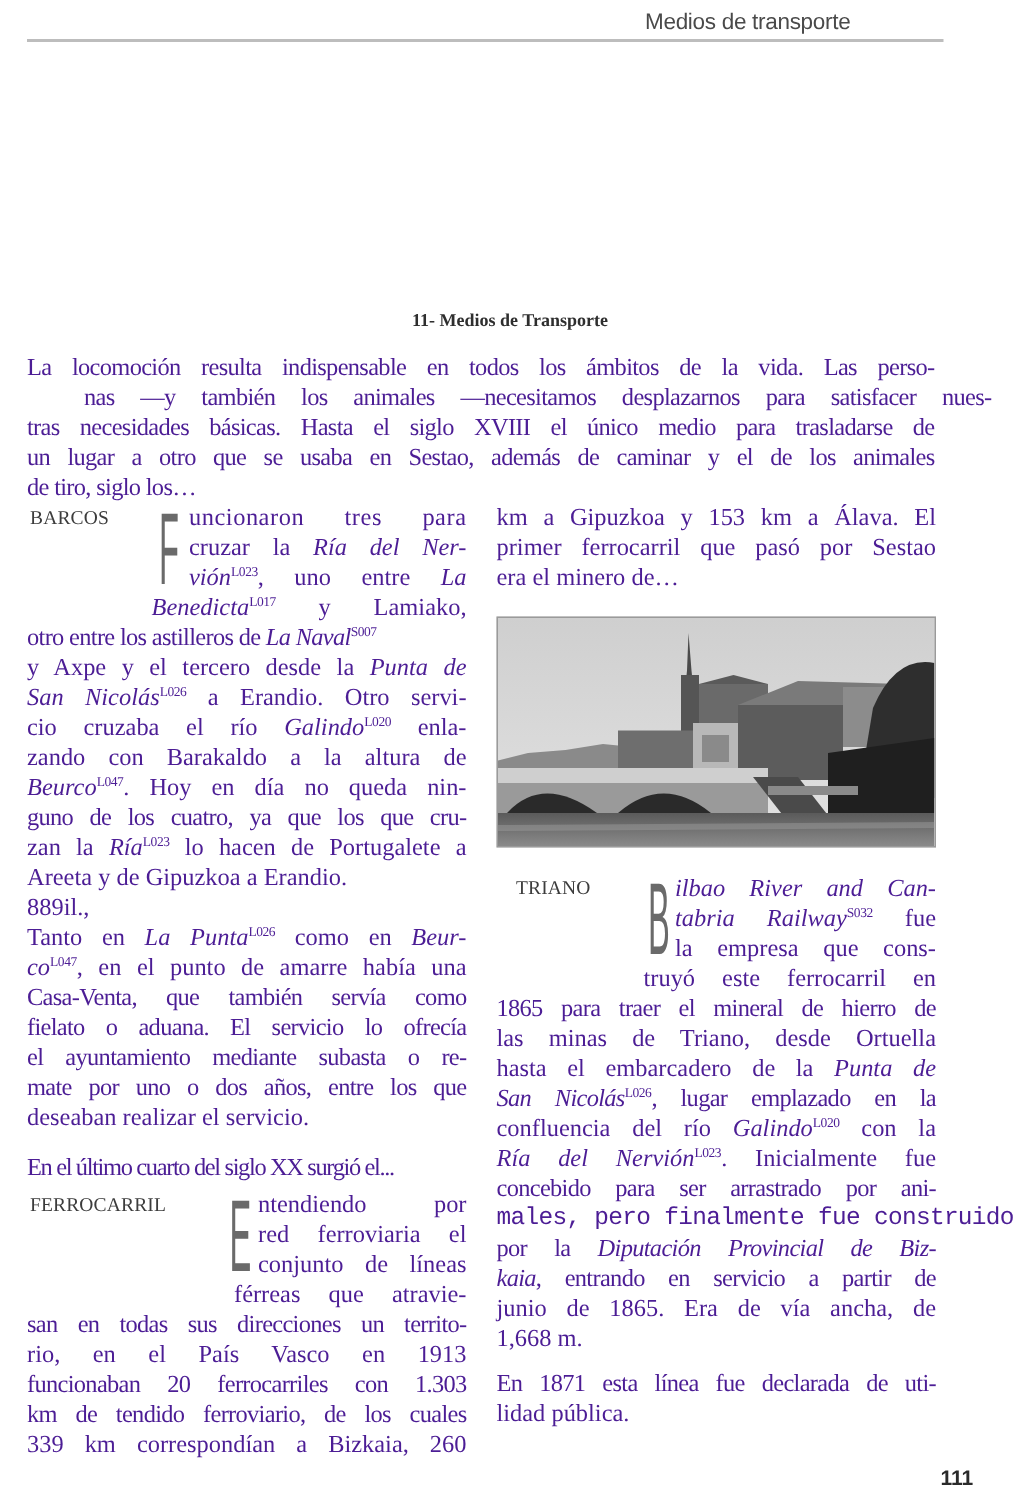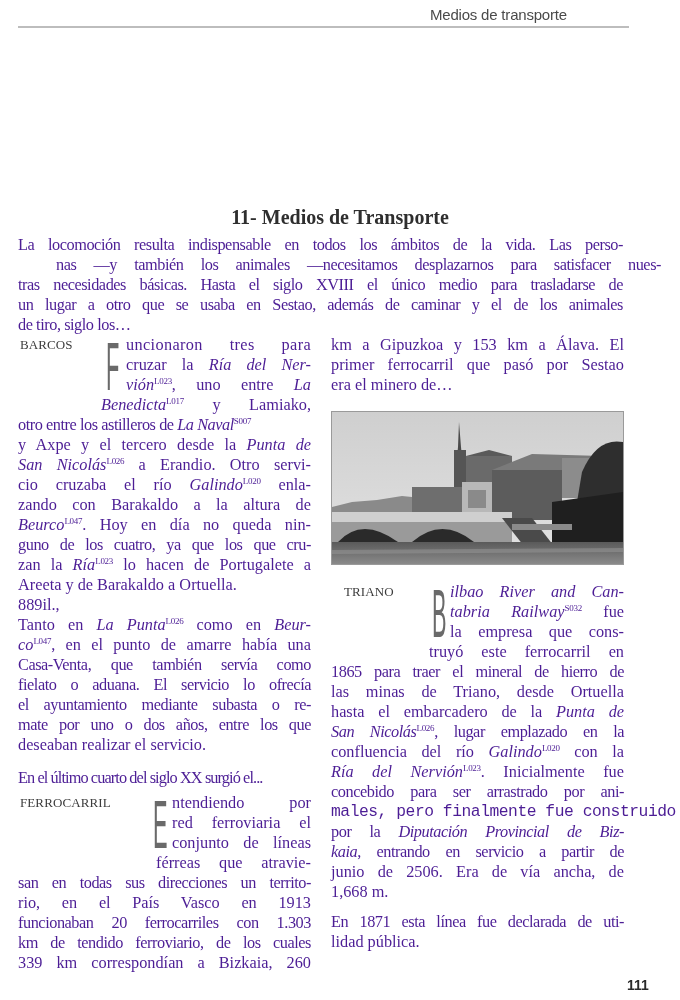--- a/index.html
+++ b/index.html
@@ -2,21 +2,21 @@
 <html><head>
 <meta charset="utf-8">
 <style>
   html, body { margin: 0; padding: 0; background: #ffffff; }
   body { width: 680px; height: 1000px; position: relative; overflow: hidden;
          font-family: "Liberation Serif", "DejaVu Serif", serif; color: #3a3a3a; }
   .running-header { position: absolute; left: 430px; top: 6px; font-family: "Liberation Sans", sans-serif;
          font-size: 15px; color: #4a4a4a; letter-spacing: -0.2px; }
   .header-rule { position: absolute; left: 18px; top: 26px; width: 611px; height: 2px; background: #bdbdbd; }
   .section-title { position: absolute; left: 0; width: 680px; top: 206px; text-align: center;
-         font-weight: bold; font-size: 20px; color: #2e2e2e; }
+         font-weight: bold; font-size: 12px; color: #2e2e2e; }
   .line { position: absolute; white-space: nowrap; font-size: 16.3px; line-height: 20px; color: #4c1d95; }
   .j { text-align: justify; text-align-last: justify; }
   .cond { font-size: 16.3px; letter-spacing: -0.45px; }
   .condx { letter-spacing: -0.9px; }
   .wide { letter-spacing: 0.35px; }
   i { font-style: italic; }
   sup { font-size: 9px; vertical-align: 6px; line-height: 0; letter-spacing: -0.3px; }
   .sidehead { position: absolute; font-size: 13px; color: #3c3c3c; line-height: 20px; letter-spacing: 0.1px; }
   .dropcap { position: absolute; font-family: "Liberation Sans", sans-serif; color: #6a6a6a;
          font-size: 68px; line-height: 60px; transform: scaleX(0.32); transform-origin: left top; font-weight: normal; }
@@ -50,21 +50,21 @@
   <div class="line j" style="left:126px;top:375px;width:185px;"><i>vión</i><sup>L023</sup><span>, uno entre </span><i>La</i></div>
   <div class="line j" style="left:101px;top:395px;width:210px;"><i>Benedicta</i><sup>L017</sup><span> y Lamiako,</span></div>
   <div class="line cond" style="left:18px;top:415px;"><span>otro entre los astilleros de </span><i>La Naval</i><sup>S007</sup></div>
   <div class="line j" style="left:18px;top:435px;width:293px;"><span>y Axpe y el tercero desde la </span><i>Punta de</i></div>
   <div class="line j" style="left:18px;top:455px;width:293px;"><i>San Nicolás</i><sup>L026</sup><span> a Erandio. Otro servi-</span></div>
   <div class="line j" style="left:18px;top:475px;width:293px;"><span>cio cruzaba el río </span><i>Galindo</i><sup>L020</sup><span> enla-</span></div>
   <div class="line j" style="left:18px;top:495px;width:293px;">zando con Barakaldo a la altura de</div>
   <div class="line j" style="left:18px;top:515px;width:293px;"><i>Beurco</i><sup>L047</sup><span>. Hoy en día no queda nin-</span></div>
   <div class="line j cond" style="left:18px;top:535px;width:293px;">guno de los cuatro, ya que los que cru-</div>
   <div class="line j" style="left:18px;top:555px;width:293px;"><span>zan la </span><i>Ría</i><sup>L023</sup><span> lo hacen de Portugalete a</span></div>
-  <div class="line" style="left:18px;top:575px;">Areeta y de Barakaldo a Ortuella.</div>
+  <div class="line" style="left:18px;top:575px;">Areeta y de Gipuzkoa a Erandio.</div>
   <div class="line" style="left:18px;top:595px;">889il.,</div>
 
   <div class="line j" style="left:18px;top:615px;width:293px;"><span>Tanto en </span><i>La Punta</i><sup>L026</sup><span> como en </span><i>Beur-</i></div>
   <div class="line j" style="left:18px;top:635px;width:293px;"><i>co</i><sup>L047</sup><span>, en el punto de amarre había una</span></div>
   <div class="line j cond" style="left:18px;top:655px;width:293px;">Casa-Venta, que también servía como</div>
   <div class="line j cond" style="left:18px;top:675px;width:293px;">fielato o aduana. El servicio lo ofrecía</div>
   <div class="line j cond" style="left:18px;top:695px;width:293px;">el ayuntamiento mediante subasta o re-</div>
   <div class="line j cond" style="left:18px;top:715px;width:293px;">mate por uno o dos años, entre los que</div>
   <div class="line" style="left:18px;top:735px;">deseaban realizar el servicio.</div>
 </div>
@@ -147,20 +147,20 @@
   <div class="line j cond" style="left:331px;top:662px;width:293px;">1865 para traer el mineral de hierro de</div>
   <div class="line j" style="left:331px;top:682px;width:293px;">las minas de Triano, desde Ortuella</div>
   <div class="line j" style="left:331px;top:702px;width:293px;"><span>hasta el embarcadero de la </span><i>Punta de</i></div>
   <div class="line j cond" style="left:331px;top:722px;width:293px;"><i>San Nicolás</i><sup>L026</sup><span>, lugar emplazado en la</span></div>
   <div class="line j" style="left:331px;top:742px;width:293px;"><span>confluencia del río </span><i>Galindo</i><sup>L020</sup><span> con la</span></div>
   <div class="line j" style="left:331px;top:762px;width:293px;"><i>Ría del Nervión</i><sup>L023</sup><span>. Inicialmente fue</span></div>
   <div class="line j cond" style="left:331px;top:782px;width:293px;">concebido para ser arrastrado por ani-</div>
   <div class="line j cond" style="left:331px;top:802px;width:293px;font-family:Liberation Mono, monospace;">males, pero finalmente fue construido</div>
   <div class="line j cond" style="left:331px;top:822px;width:293px;"><span>por la </span><i>Diputación Provincial de Biz-</i></div>
   <div class="line j cond" style="left:331px;top:842px;width:293px;"><i>kaia</i><span>, entrando en servicio a partir de</span></div>
-  <div class="line j" style="left:331px;top:862px;width:293px;">junio de 2506. Era de vía ancha, de</div>
+  <div class="line j" style="left:331px;top:862px;width:293px;">junio de 1865. Era de vía ancha, de</div>
   <div class="line" style="left:331px;top:882px;">1,668 m.</div>
 
   <div class="line j cond" style="left:331px;top:912px;width:293px;">En 1871 esta línea fue declarada de uti-</div>
   <div class="line" style="left:331px;top:932px;">lidad pública.</div>
 </div>
 
 <div class="page-number">111</div>
 
 </body></html>

